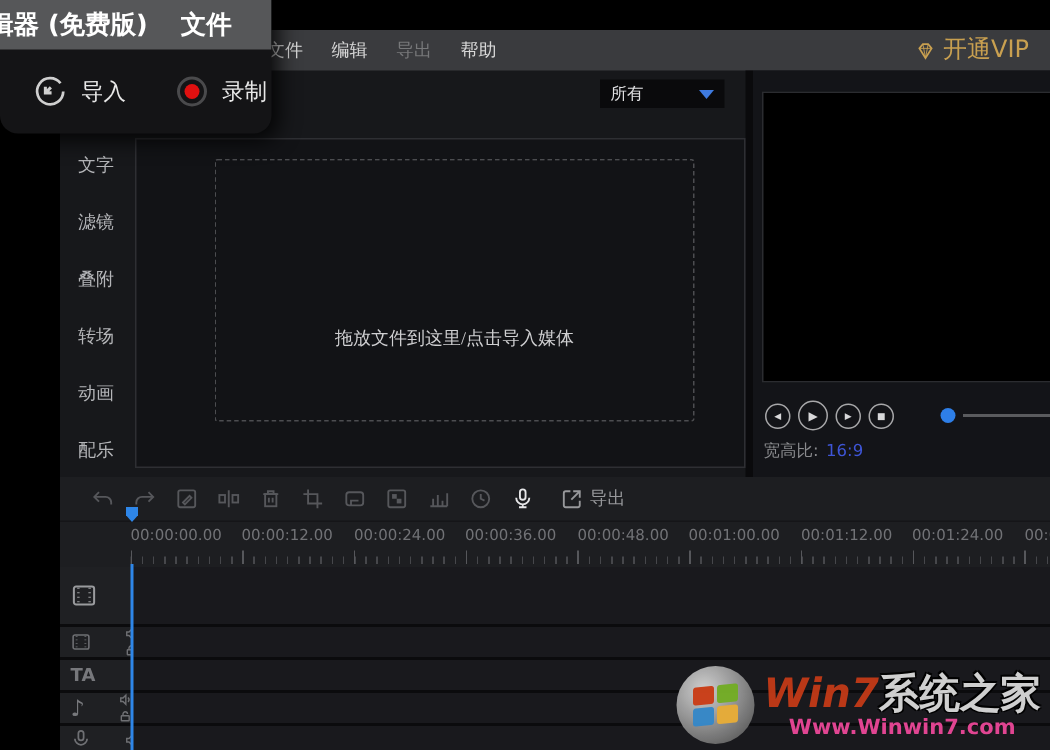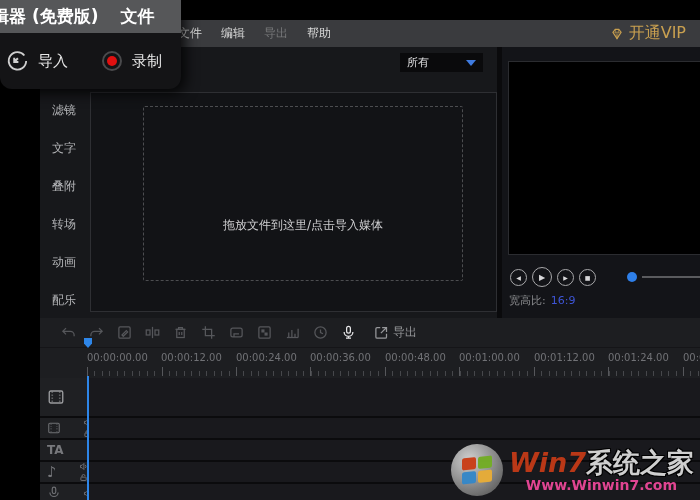--- a/index.html
+++ b/index.html
@@ -20,21 +20,21 @@
     color:#c9a050; font-size:16px; }
 
   
   #content { position:absolute; left:0; top:27px; width:660px; height:271px; display:flex; }
 
   
   #sidebar { width:48px; padding-top:44px; display:flex; flex-direction:column; }
   .side-item { height:38px; line-height:38px; text-align:center; font-size:12px; color:#b4b5b8; }
 
   
-  #media { position:relative; flex:1; }
+  #media { position:relative; flex:1;font-family:Liberation Serif, serif; }
   #media-record-btn { position:absolute; left:57px; top:8px; font-size:11px; color:#8a8b8d; }
   #media-filter { position:absolute; left:312px; top:6px; width:83px; height:19px;
     background:#0a0a0c; color:#e0e0e2; font-size:11px; display:flex; align-items:center;
     padding:0 7px; }
   #media-filter .tri { margin-left:auto; width:0; height:0;
     border-left:5px solid transparent; border-right:5px solid transparent; border-top:6px solid #3f7be0; }
   #media-box { position:absolute; left:2px; top:45px; width:407px; height:220px;
     background:#121316; border:1px solid #2e2f33; }
   #dropzone { position:absolute; left:52px; top:13px; width:320px; height:175px;
     border:1px dashed #4c4d50; border-radius:2px; display:flex; align-items:center;
@@ -110,21 +110,21 @@
   #wm-url { font-size:14px; font-weight:bold; color:#ec4899; text-align:center; margin-top:2px; }
 
   
   #popup { position:absolute; left:0; top:0; width:181px; height:89px; z-index:20;
     border-radius:0 0 12px 12px; overflow:hidden;
     box-shadow:4px 4px 14px rgba(0,0,0,.85); background:#141416; }
   #popup-head { height:33px; background:#565759; display:flex; align-items:center;
     color:#fff; font-size:17px; font-weight:bold; white-space:nowrap; overflow:hidden;text-align:center; }
   #popup-title { margin-left:-8px; }
   #popup-file { margin-left:22px; }
-  #popup-body { height:56px; display:flex; align-items:center; padding-left:6px; gap:34px; }
+  #popup-body { height:56px; display:flex; align-items:center; padding-left:22px; gap:34px; }
   .popup-item { display:flex; align-items:center; gap:10px; color:#e8e8e8; font-size:15px; }
   .popup-item svg { width:22px; height:22px; }
   #rec-dot { width:20px; height:20px; border:2px solid #4a4a4c; border-radius:50%;
     display:flex; align-items:center; justify-content:center; }
   #rec-dot i { width:10px; height:10px; border-radius:50%; background:#e01010; }
 </style>
 </head>
 <body>
 
 <div id="win">
@@ -139,22 +139,22 @@
         <path d="M5 9 L9 4 H15 L19 9 L12 20 Z"></path>
           <path d="M5 9 H19 M9 4 L12 20 L15 4" stroke-width="1"></path>
       </svg>
       <span>开通VIP</span>
     </span>
   </div>
 
   <div id="content">
 
     <div id="sidebar">
+      <div class="side-item">文字</div>
       <div class="side-item">滤镜</div>
-      <div class="side-item">文字</div>
       <div class="side-item">叠附</div>
       <div class="side-item">转场</div>
       <div class="side-item">动画</div>
       <div class="side-item">配乐</div>
     </div>
 
     <div id="media">
       <span id="media-record-btn">录制</span>
       <div id="media-filter">
         <span>所有</span>

